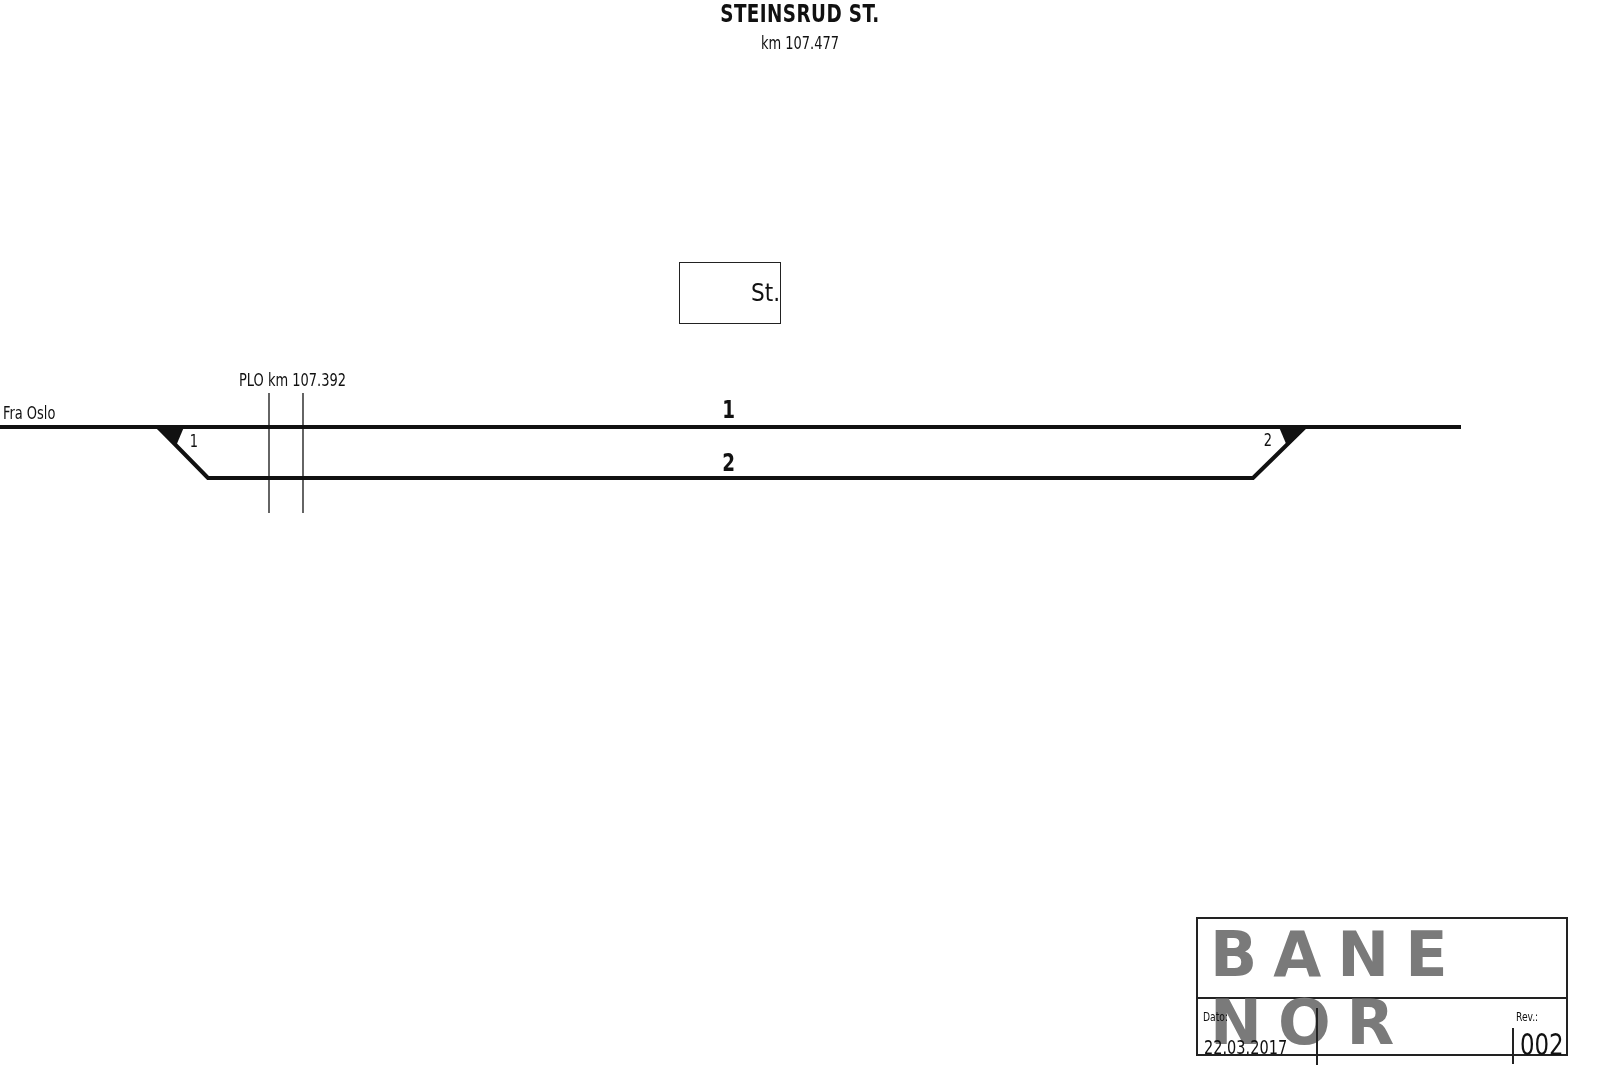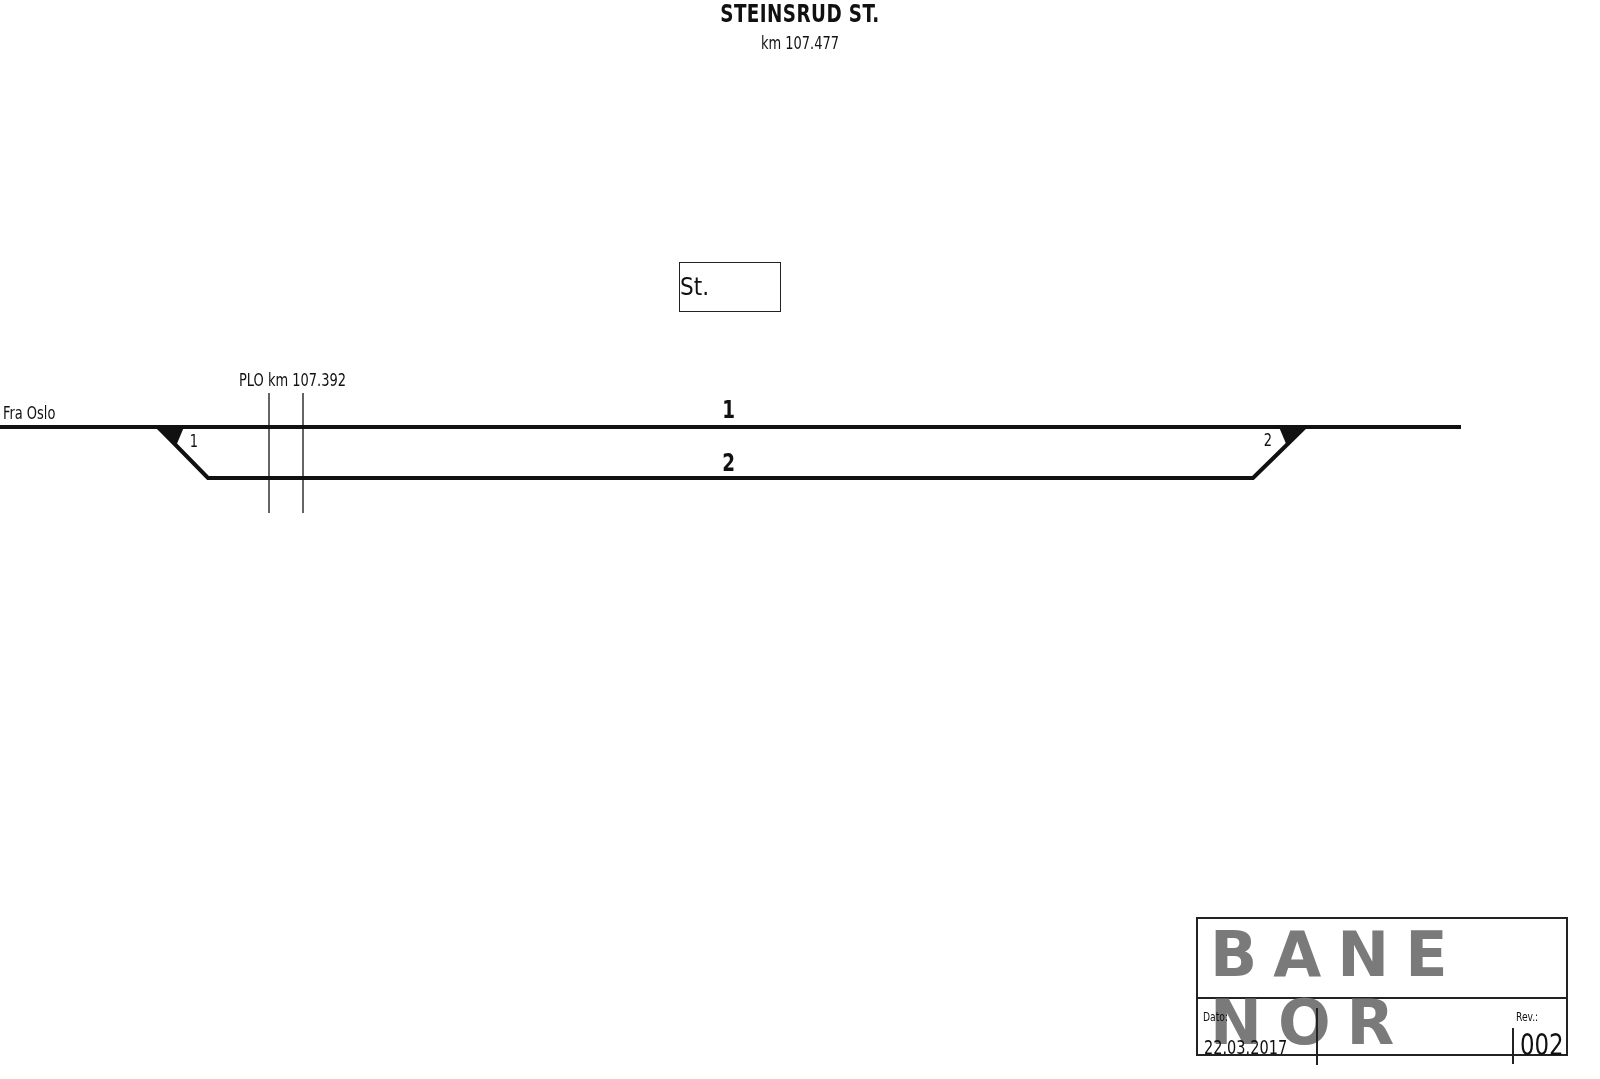--- a/index.html
+++ b/index.html
@@ -1,20 +1,20 @@
 <!DOCTYPE html>
 <html><head>
 <meta charset="utf-8">
 <style>
   html, body { margin:0; padding:0; background:#ffffff; }
   body { width:1600px; height:1079px; position:relative; overflow:hidden; font-family:"DejaVu Sans Condensed","DejaVu Sans", sans-serif; color:#111; }
   .abs { position:absolute; }
   #title { left:0; width:1600px; top:0; text-align:center; font-size:24px; font-weight:bold; letter-spacing:0.5px; transform:scaleX(0.85); }
   #subtitle { left:0; width:1600px; top:33px; text-align:center; font-size:17px; transform:scaleX(0.85); }
-  #st-box { left:679px; top:262px; width:102px; height:50px; border:1.5px solid #222; box-sizing:border-box; display:flex; align-items:center; justify-content:flex-start; font-size:24px; font-weight:300; }
+  #st-box { left:679px; top:262px; width:102px; height:62px; border:1.5px solid #222; box-sizing:border-box; display:flex; align-items:center; justify-content:flex-end; font-size:24px; font-weight:300; }
   .lbl { font-size:17px; white-space:nowrap; transform-origin:left top; transform:scaleX(0.85); }
   .tracklbl { font-size:24px; font-weight:bold; transform:scaleX(0.85); }
   .swlbl { font-size:17px; transform:scaleX(0.85); }
   svg#tracks { position:absolute; left:0; top:0; }
   #tb { left:1196px; top:917px; width:372px; height:139px; border:2px solid #222; box-sizing:border-box; }
   #tb-logo { position:absolute; left:0; top:0; width:100%; height:80px; border-bottom:2px solid #222; box-sizing:border-box; }
   #tb-logo .word { position:absolute; left:12px; top:2px; font-family:"DejaVu Sans", sans-serif; font-weight:bold; font-size:62px; color:#7a7a7a; letter-spacing:16px; line-height:68px; }
   .tb-cell { position:absolute; top:80px; height:57px;margin-top:9px; }
   .tb-lab { position:absolute; top:2px; left:5px; font-size:12px; transform:scaleX(0.85); transform-origin:left top; white-space:nowrap; }
   .tb-val { position:absolute; white-space:nowrap; transform-origin:left top; }

